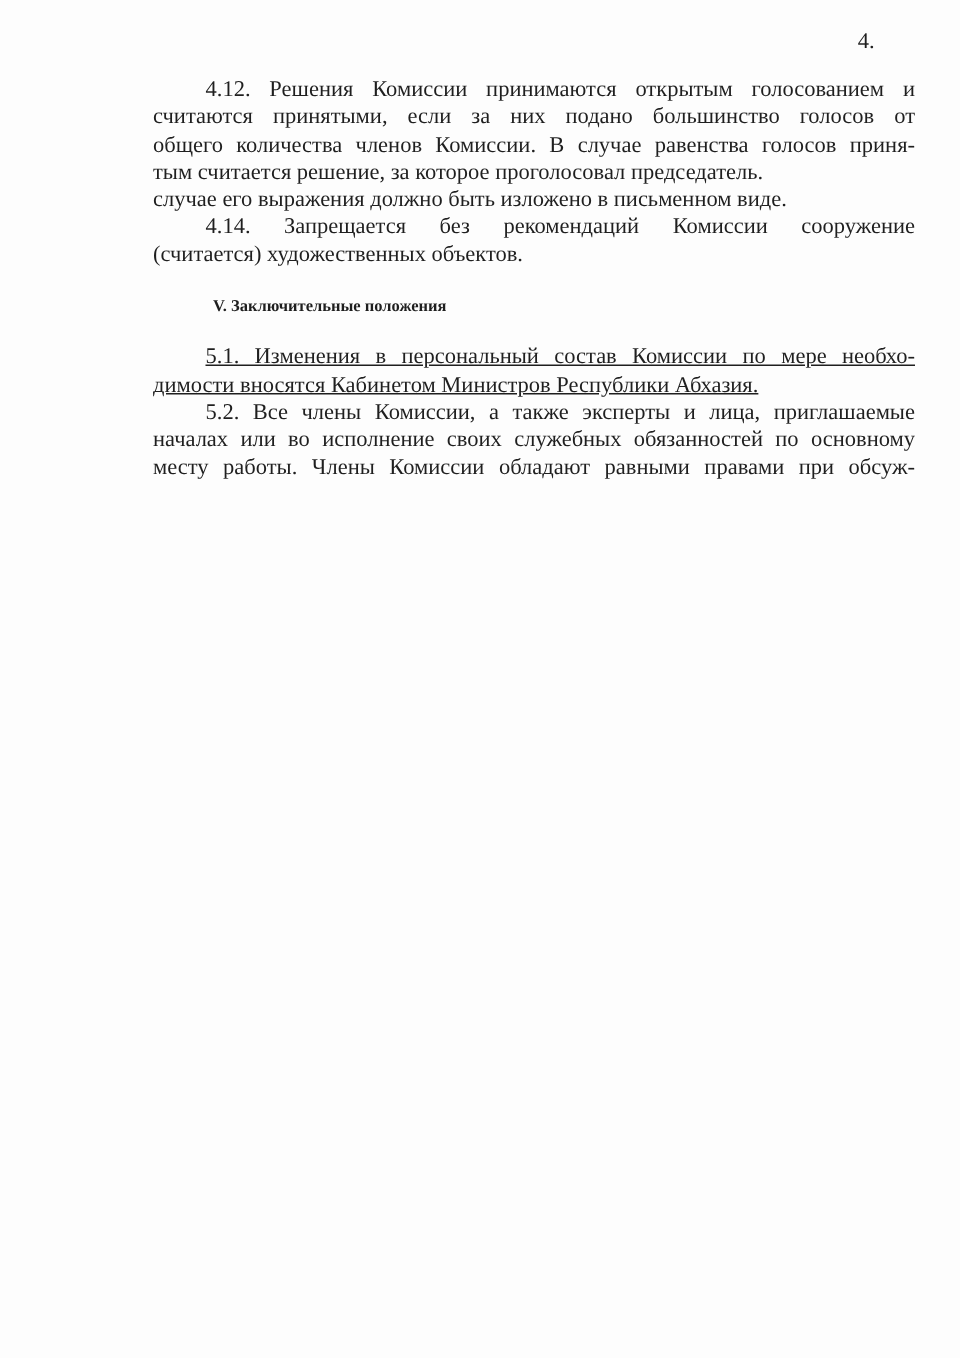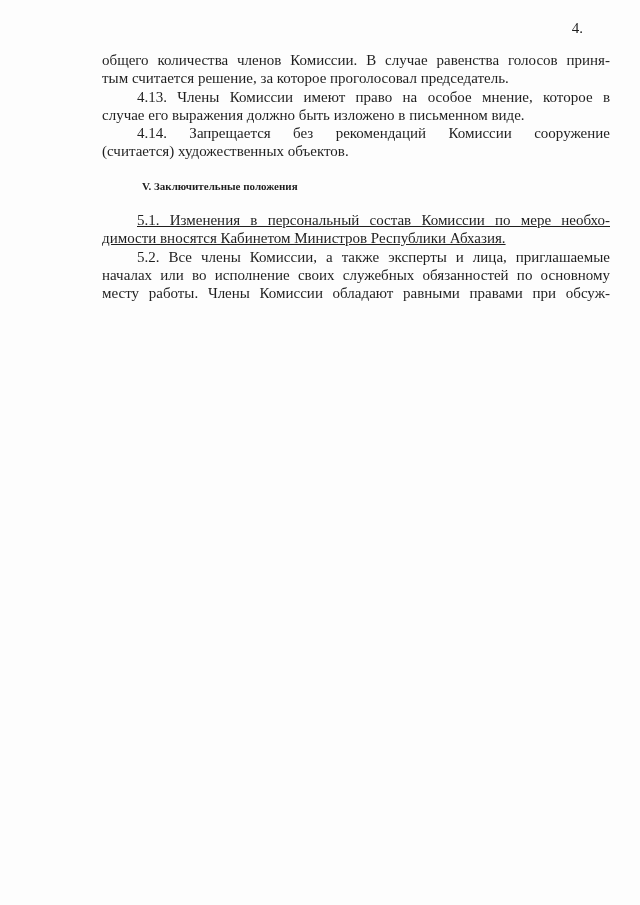--- a/index.html
+++ b/index.html
@@ -62,26 +62,27 @@
 </head>
 <body>
 
 <div class="page">
 
   <div class="page-number">4.</div>
 
   <div class="text-block">
 
     <p class="para">
+      <span class="ln ind">4.12. Решения Комиссии принимаются открытым голосованием и</span>
+      <span class="ln">считаются принятыми, если за них подано большинство голосов от</span>
       <span class="ln">общего количества членов Комиссии. В случае равенства голосов приня-</span>
       <span class="ln last">тым считается решение, за которое проголосовал председатель.</span>
     </p>
 
     <p class="para">
-      <span class="ln ind">4.13. Члены Комиссии имеют право на особое мнение, которое в</span>
       <span class="ln last">случае его выражения должно быть изложено в письменном виде.</span>
     </p>
 
     <p class="para">
       <span class="ln ind">4.14. Запрещается без рекомендаций Комиссии сооружение</span>
       <span class="ln last">(считается) художественных объектов.</span>
     </p>
 
     <h2 class="section-heading">V. Заключительные положения</h2>
 

